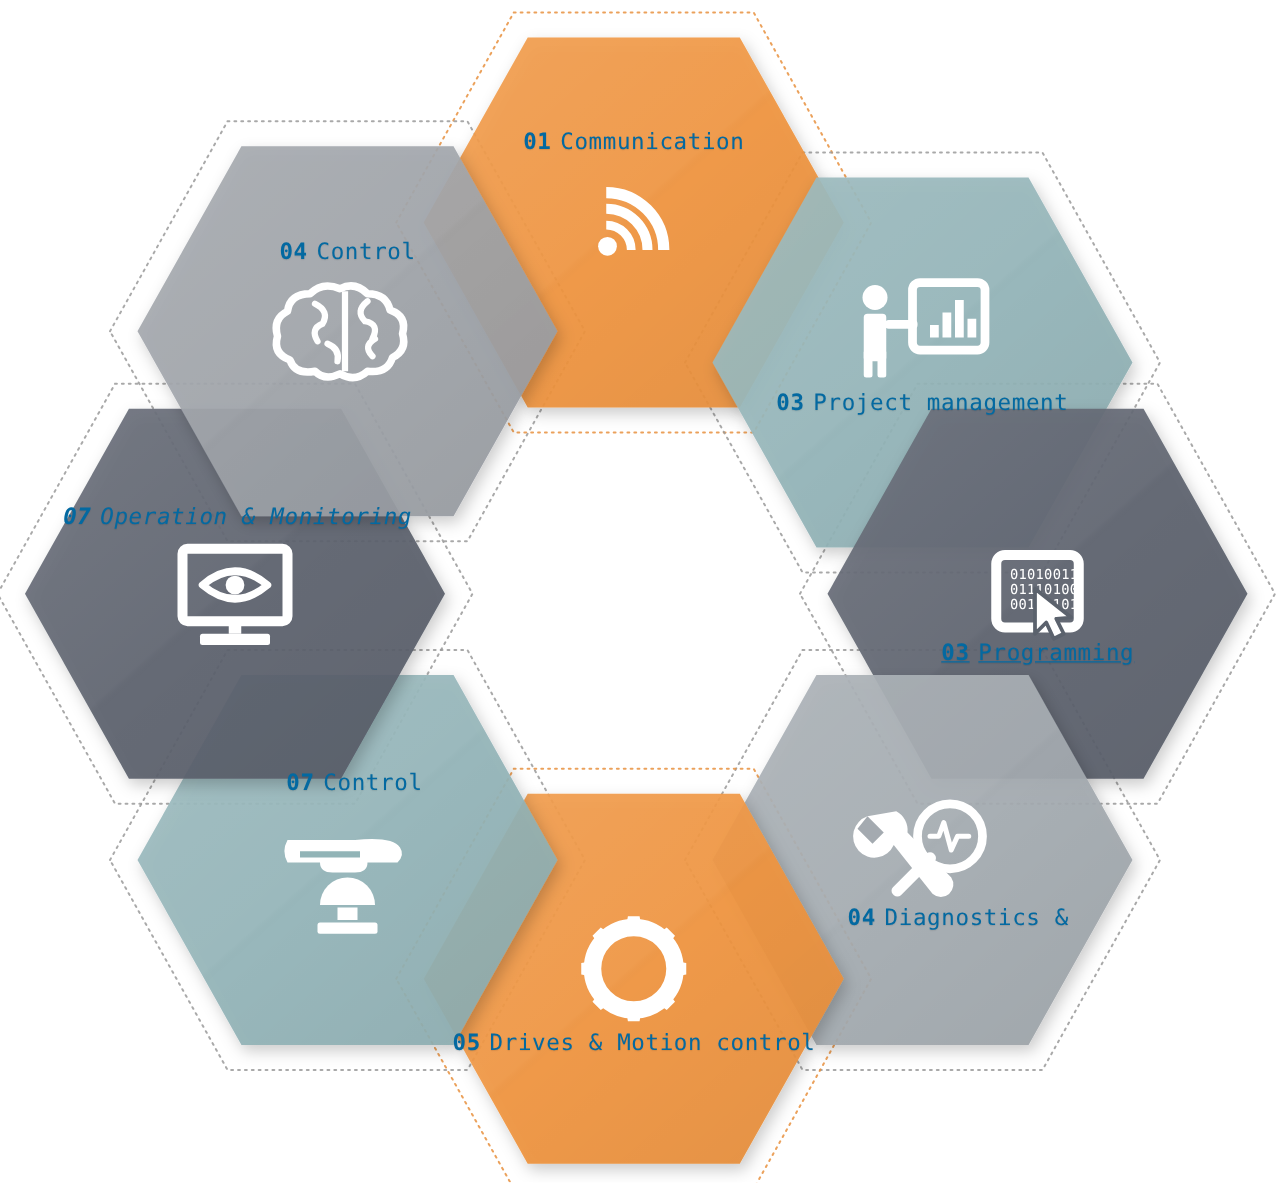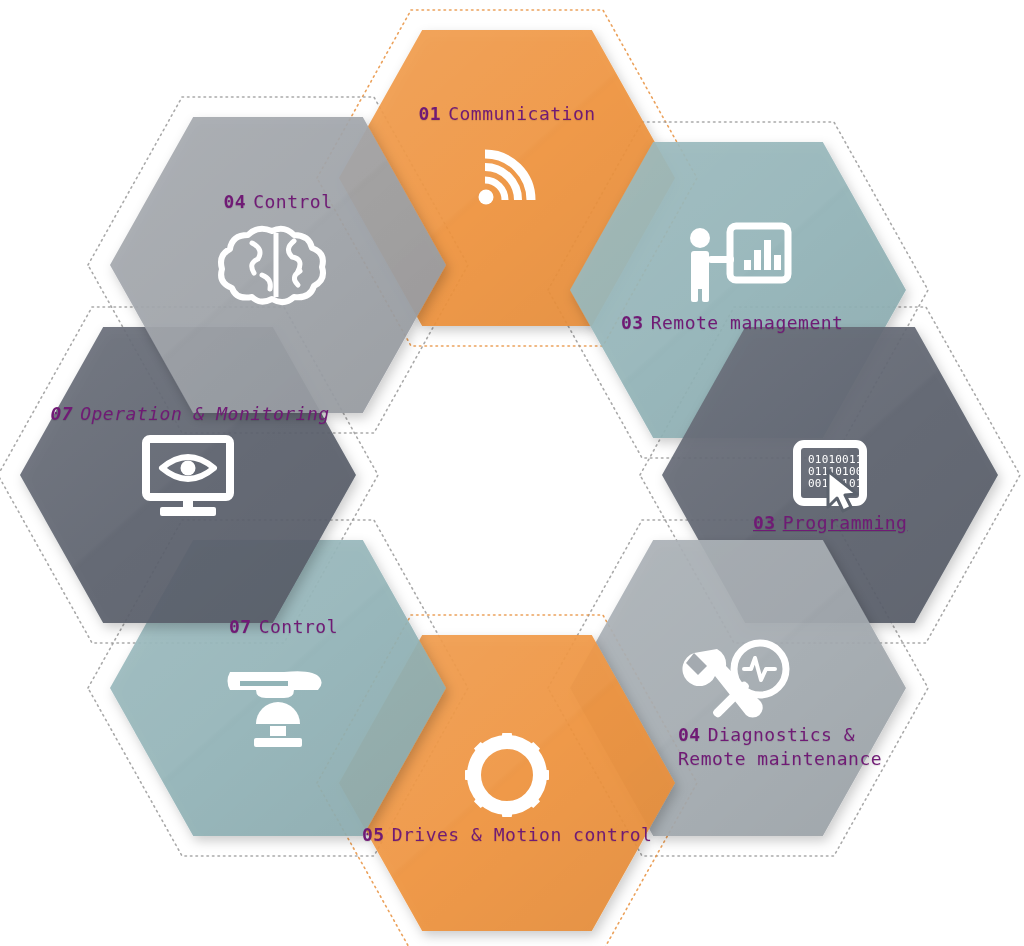--- a/index.html
+++ b/index.html
@@ -10,21 +10,21 @@
     overflow:hidden;
   }
   #stage {
     position:relative;
     width:1024px; height:946px;
     background:#ffffff;
   }
   #diagram { position:absolute; left:0; top:0; }
   .hex-label {
     position:absolute;
-    color:#701a75;
+    color:#0369a1;
     font-family:"DejaVu Sans Mono","Liberation Mono",monospace;
     font-size:18px;
     letter-spacing:0.5px;
     white-space:nowrap;
     pointer-events:none;
     text-shadow:0 1px 1px rgba(0,0,0,0.10);
     line-height:1.30;
   }
   .hex-label .num { font-weight:bold; margin-right:7px; }
   .hex-label .txt { font-weight:normal; }
@@ -154,22 +154,22 @@
           <path d="M -26,-22 q 12,6 6,16 q -10,4 -4,14" fill="none" stroke="#ffffff" stroke-width="5" stroke-linecap="round"></path>
           <path d="M 16,-24 q -10,8 -2,16 q 12,2 6,14" fill="none" stroke="#ffffff" stroke-width="5" stroke-linecap="round"></path>
           <path d="M -16,10 q 10,4 8,14" fill="none" stroke="#ffffff" stroke-width="5" stroke-linecap="round"></path>
           <path d="M 22,6 q -10,6 -2,14" fill="none" stroke="#ffffff" stroke-width="5" stroke-linecap="round"></path>
         </g>
       </g>
   </svg>
 
   <div id="labels">
       <div class="hex-label" style="left: 418.5px; top: 101.5px;"><span class="num">01</span><span class="txt">Communication</span></div>
-      <div class="hex-label" style="left: 621px; top: 310.5px;"><span class="num">03</span><span class="txt">Remote management</span></div>
+      <div class="hex-label" style="left: 621px; top: 310.5px;"><span class="num">03</span><span class="txt">Project management</span></div>
       <div class="hex-label" style="left: 753px; top: 511px; text-decoration: underline;"><span class="num">03</span><span class="txt">Programming</span></div>
-      <div class="hex-label two-line" style="left: 640px; top: 723px;"><span class="num">04</span><span class="txt">Diagnostics &amp;</span><span class="txt l2">Remote maintenance</span></div>
+      <div class="hex-label two-line" style="left: 640px; top: 723px;"><span class="num">04</span><span class="txt">Diagnostics &amp;</span></div>
       <div class="hex-label" style="left: 362px; top: 822.5px;"><span class="num">05</span><span class="txt">Drives &amp; Motion control</span></div>
       <div class="hex-label" style="left: 229px; top: 614.5px;"><span class="num">07</span><span class="txt">Control</span></div>
       <div class="hex-label" style="left: 50.5px; top: 401.5px; font-style: italic;"><span class="num">07</span><span class="txt">Operation &amp; Monitoring</span></div>
       <div class="hex-label" style="left: 223.5px; top: 189.5px;"><span class="num">04</span><span class="txt">Control</span></div>
     </div>
 
 </div>
 
 </body></html>

